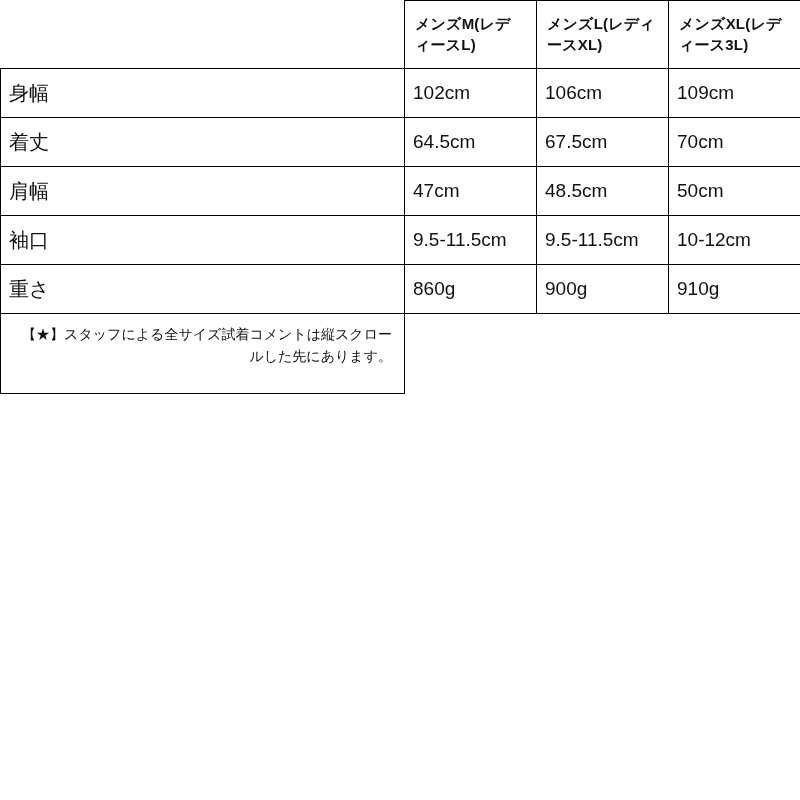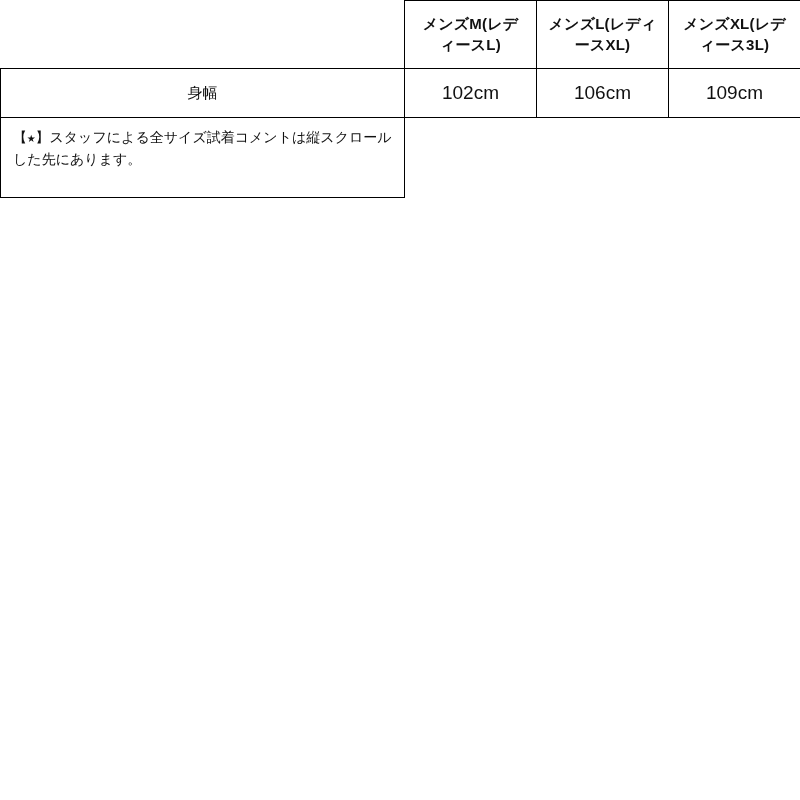--- a/index.html
+++ b/index.html
@@ -25,21 +25,21 @@
     table-layout: fixed;
     width: 800px;
     margin: 0;
   }
   table.size-table td,
   table.size-table th {
     border: 1px solid #000000;
     font-weight: normal;
     font-size: 15px;
     color: #111111;
-    text-align: center;
+    text-align: left;
     vertical-align: middle;
     padding: 6px 8px;
     box-sizing: border-box;
     line-height: 1.35;
   }
   col.c-label { width: 404px; }
   col.c-size  { width: 132px; }
   thead th.head-blank {
     height: 68px;
     border-left: none;
@@ -48,34 +48,33 @@
   }
   thead th.head-size {
     height: 68px;
     font-weight: bold;
     font-size: 15px;
     padding: 6px 10px;
     letter-spacing: 0.2px;
   }
   tbody td.row-label {
     height: 49px;
-    font-size: 15px;
+    font-size: 20px;
   }
   tbody td.row-val {
     height: 49px;
     font-size: 19px;
   }
   tr.note-row td.note-cell {
-    text-align: left;
+    text-align: right;
     font-size: 14px;
     line-height: 1.55;
     padding: 10px 12px 12px 12px;
     height: 80px;
     vertical-align: top;
-    font-family: Liberation Mono, monospace;
   }
   tr.note-row td.note-empty {
     border: none;
     background: #ffffff;
   }
   .filler {
     width: 800px;
     height: 310px;
     background: #ffffff;
   }
@@ -100,20 +99,44 @@
         <th class="head-size">メンズXL(レディース3L)</th>
       </tr>
     </thead>
     <tbody>
       <tr>
         <td class="row-label">身幅</td>
         <td class="row-val">102cm</td>
         <td class="row-val">106cm</td>
         <td class="row-val">109cm</td>
       </tr>
+      <tr>
+        <td class="row-label">着丈</td>
+        <td class="row-val">64.5cm</td>
+        <td class="row-val">67.5cm</td>
+        <td class="row-val">70cm</td>
+      </tr>
+      <tr>
+        <td class="row-label">肩幅</td>
+        <td class="row-val">47cm</td>
+        <td class="row-val">48.5cm</td>
+        <td class="row-val">50cm</td>
+      </tr>
+      <tr>
+        <td class="row-label">袖口</td>
+        <td class="row-val">9.5-11.5cm</td>
+        <td class="row-val">9.5-11.5cm</td>
+        <td class="row-val">10-12cm</td>
+      </tr>
+      <tr>
+        <td class="row-label">重さ</td>
+        <td class="row-val">860g</td>
+        <td class="row-val">900g</td>
+        <td class="row-val">910g</td>
+      </tr>
       <tr class="note-row">
         <td class="note-cell">【★】スタッフによる全サイズ試着コメントは縦スクロールした先にあります。</td>
         <td class="note-empty"></td>
         <td class="note-empty"></td>
         <td class="note-empty"></td>
       </tr>
     </tbody>
   </table>
 
   <div class="filler"></div>

